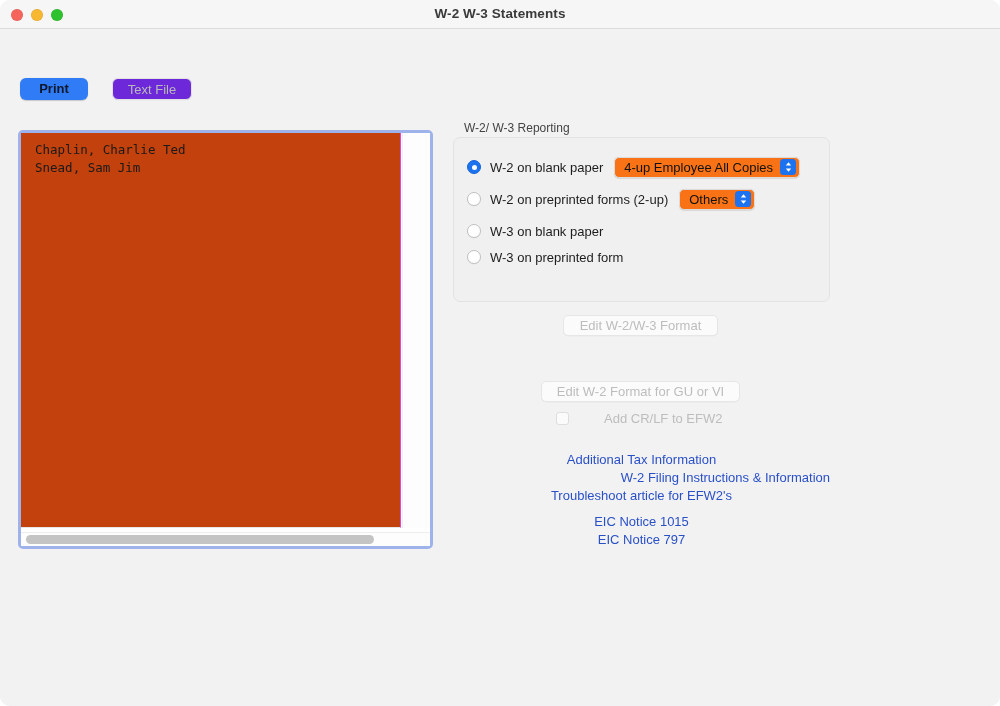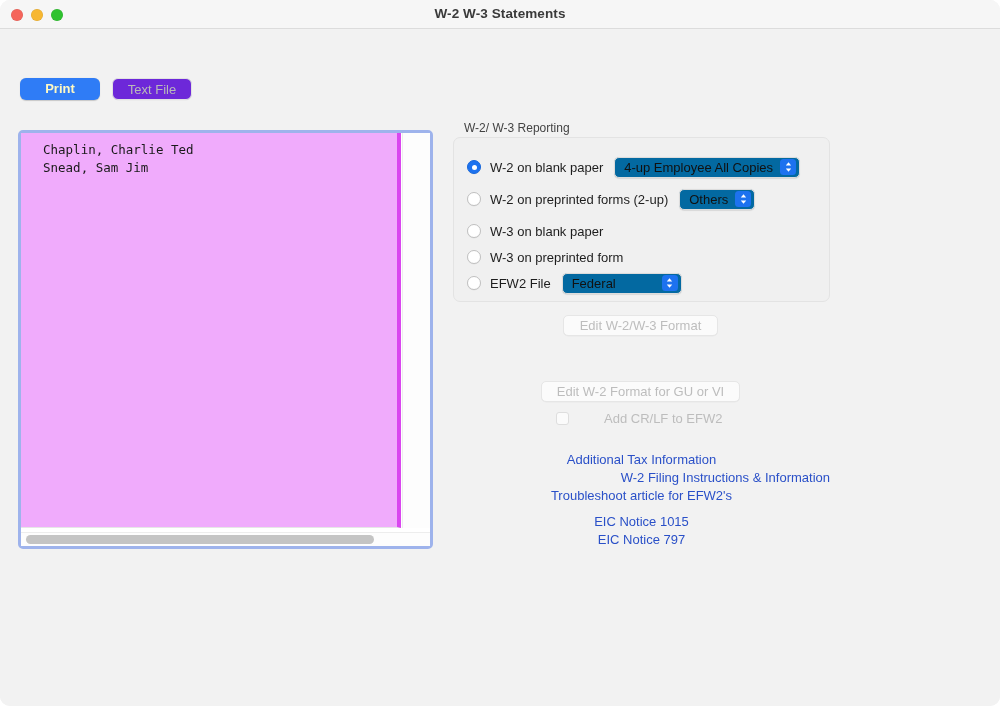--- a/index.html
+++ b/index.html
@@ -72,24 +72,24 @@
     position: absolute;
     box-sizing: border-box;
     border-radius: 6px;
     font-size: 13px;
     text-align: center;
     white-space: nowrap;
     font-family: "Liberation Sans", sans-serif;
   }
   .btn-print {
     left: 20px; top: 49px;
-    width: 80px; height: 22px;
+    width: 68px; height: 22px;
     line-height: 22px;
     background: #2f7cf6;
-    color: #fef9c3;
+    color: #0f172a;
     font-weight: bold;
     border: none;
     box-shadow: 0 0.5px 1px rgba(0,0,0,.18);
   }
   .btn-textfile {
     left: 112px; top: 49px;
     width: 80px; height: 22px;
     line-height: 21px;
     background: #6d28d9;
     color: #b9b9b9;
@@ -112,25 +112,25 @@
     position: absolute;
     left: 0; top: 0; right: 0; bottom: 0;
     background: #ffffff;
     overflow: hidden;
   }
   .list-field {
     position: absolute;
     left: 0; top: 0;
     width: 380px;
     height: 395px;
-    background: #f0abfc;
-    border-right: 4px solid #d946ef;
+    background: #c2410c;
+    border-right: 1px solid #d946ef;
     border-bottom: 1px solid #e6e6e6;
     box-sizing: border-box;
-    padding: 8px 0 0 22px;
+    padding: 8px 0 0 14px;
   }
   .list-row {
     font-family: "DejaVu Sans Mono", monospace;
     font-size: 12.5px;
     line-height: 18px;
     color: #1a1a1a;
     white-space: pre;
   }
   .vtrack {
     position: absolute;
@@ -212,21 +212,21 @@
     white-space: nowrap;
   }
 
   
   .popup {
     position: relative;
     display: inline-flex;
     align-items: center;
     height: 21px;
     box-sizing: border-box;
-    background: #0369a1;
+    background: #f97316;
     border: 1px solid #dcdcdc;
     border-radius: 5px;
     box-shadow: 0 0.5px 1px rgba(0,0,0,.10);
     padding: 0 26px 0 9px;
     font-size: 13px;
     color: #111111;
     white-space: nowrap;
     margin-left: 11px;
   }
   .popup .chev {
@@ -360,33 +360,20 @@
       <div class="radio-row" style="top:82px;">
         <span class="radio"></span>
         <span class="radio-label">W-3 on blank paper</span>
       </div>
 
       <div class="radio-row" style="top:108px;">
         <span class="radio"></span>
         <span class="radio-label">W-3 on preprinted form</span>
       </div>
 
-      <div class="radio-row" style="top:134px;">
-        <span class="radio"></span>
-        <span class="radio-label">EFW2 File</span>
-        <span class="popup" style="width:120px;">
-          <span>Federal</span>
-          <span class="chev">
-            <svg width="9" height="12" viewBox="0 0 9 12" aria-hidden="true">
-              <path d="M4.5 1.2 L7.2 4.4 L1.8 4.4 Z" fill="#ffffff"></path>
-              <path d="M4.5 10.8 L1.8 7.6 L7.2 7.6 Z" fill="#ffffff"></path>
-            </svg>
-          </span>
-        </span>
-      </div>
 
     </div>
 
     <div class="act-btn" style="left:563px; top:286px; width:155px;">Edit W-2/W-3 Format</div>
     <div class="act-btn" style="left:541px; top:352px; width:199px;">Edit W-2 Format for GU or VI</div>
 
     <div class="check-row" style="left:556px; top:382px;gap:27px;">
       <span class="checkbox"></span>
       <span class="check-label">Add CR/LF to EFW2</span>
     </div>

